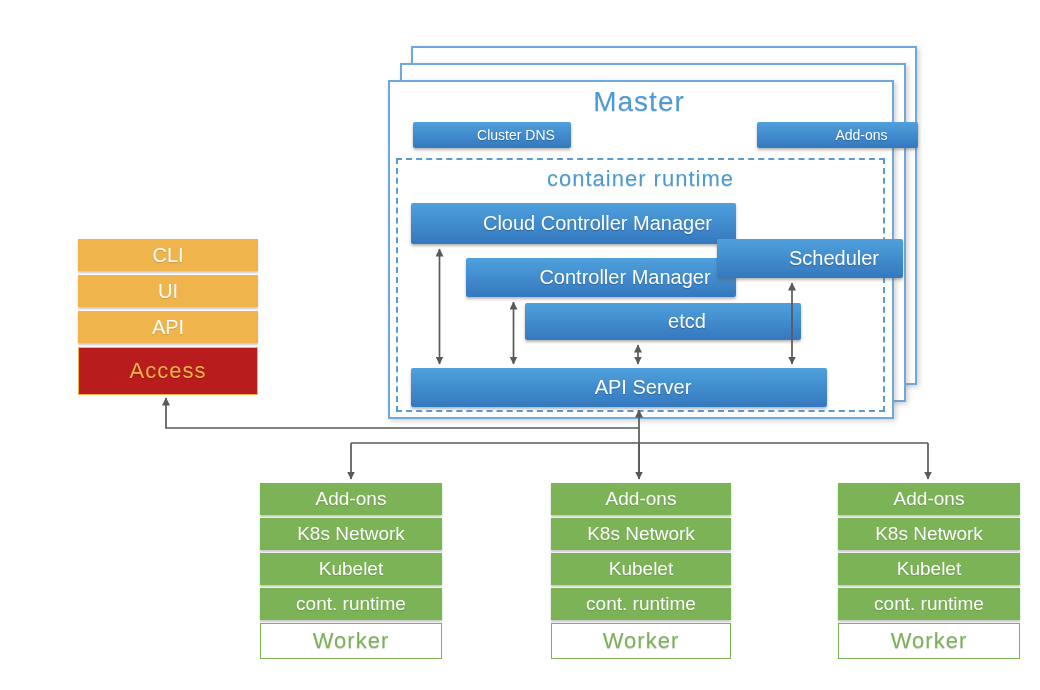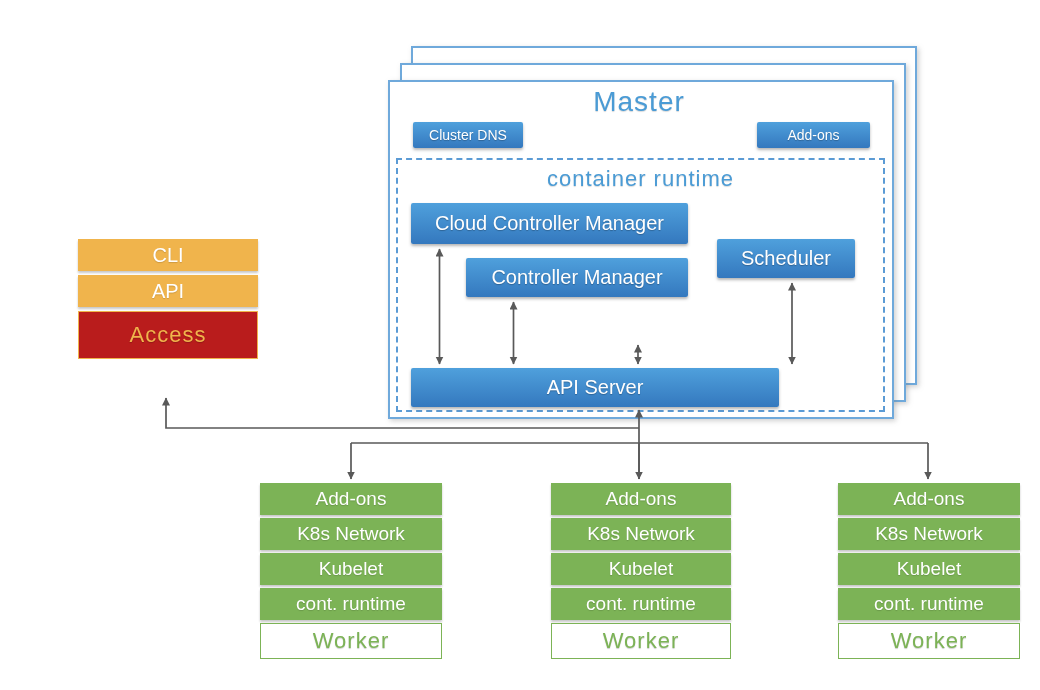--- a/index.html
+++ b/index.html
@@ -35,20 +35,21 @@
     text-shadow:0 1px 1px rgba(0,0,0,.15);
   }
   
   .node{
     position:absolute; display:flex; align-items:center; justify-content:center;
     color:#fff; border-radius:2px;
     background:linear-gradient(180deg,var(--blue-top) 0%,var(--blue-bottom) 100%);
     box-shadow:0 2px 3px rgba(90,90,90,.45);
     text-shadow:0 1px 1px rgba(0,0,0,.25);
     font-size:20px;
+    padding-left:48px;
   }
   .node.small{font-size:14px;}
   .n-clusterdns{left:413px; top:122px; width:110px; height:26px;}
   .n-addons{left:757px; top:122px; width:113px; height:26px;}
   .n-ccm{left:411px; top:203px; width:277px; height:41px;}
   .n-cm{left:466px; top:258px; width:222px; height:39px;}
   .n-etcd{left:525px; top:303px; width:228px; height:37px;}
   .n-sched{left:717px; top:239px; width:138px; height:39px;}
   .n-api{left:411px; top:368px; width:368px; height:39px;}
   
@@ -95,25 +96,27 @@
   <div class="master-title">Master</div>
 
   <div class="node small n-clusterdns">Cluster DNS</div>
   <div class="node small n-addons">Add-ons</div>
 
   <div class="dashed-box"></div>
   <div class="cr-title">container runtime</div>
 
   <div class="node n-cm">Controller Manager</div>
   <div class="node n-ccm">Cloud Controller Manager</div>
+  <div class="node n-etcd">etcd</div>
   <div class="node n-sched">Scheduler</div>
   <div class="node n-api">API Server</div>
 
   <div class="stack access-stack">
     <div class="acc-row">CLI</div>
+    <div class="acc-row">UI</div>
     <div class="acc-row">API</div>
     <div class="access-label-box">Access</div>
   </div>
 
   <div class="stack worker-stack worker-1">
     <div class="wk-row">Add-ons</div>
     <div class="wk-row">K8s Network</div>
     <div class="wk-row">Kubelet</div>
     <div class="wk-row">cont. runtime</div>
     <div class="worker-label-box">Worker</div>

